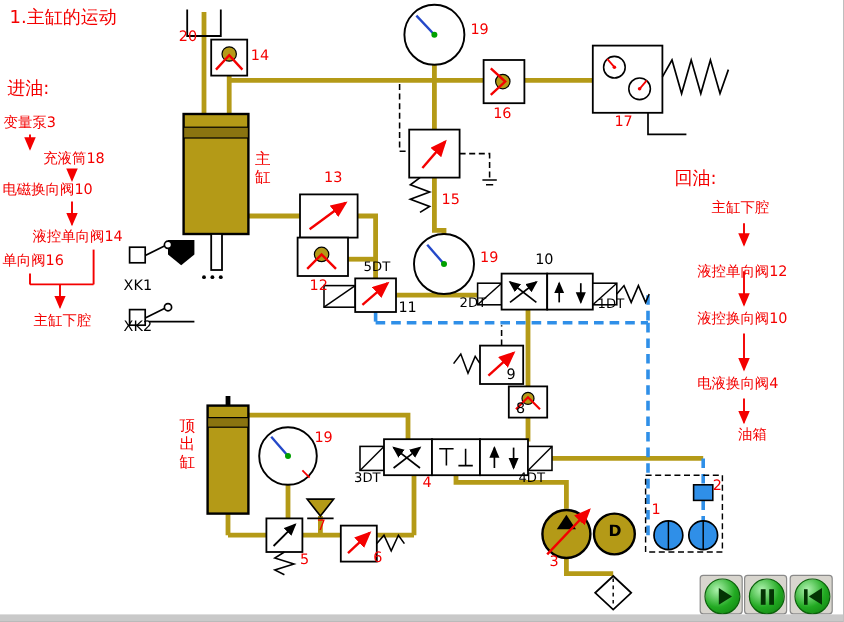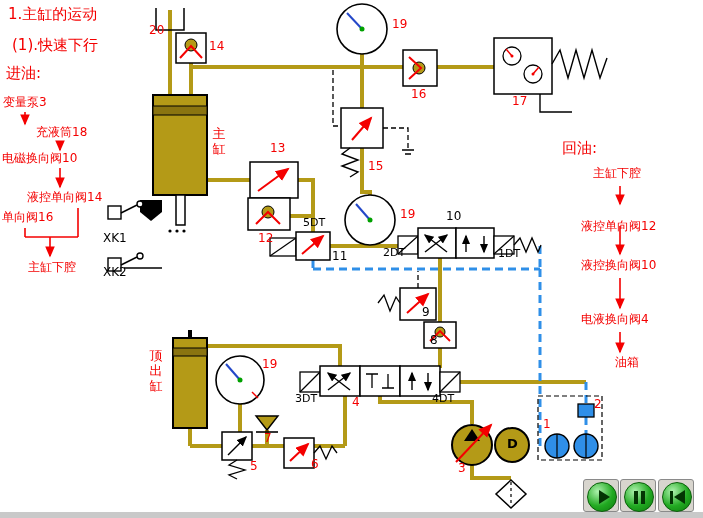--- a/index.html
+++ b/index.html
@@ -278,21 +278,20 @@
 
     <g stroke="#f40000" stroke-width="1.6" fill="none">
       <path d="M620,186 V204" marker-end="url(#ar)"></path>
       <path d="M620,226 V254" marker-end="url(#ar)"></path>
       <path d="M620,278 V308" marker-end="url(#ar)"></path>
       <path d="M620,332 V352" marker-end="url(#ar)"></path>
     </g>
   </svg>
 
   <span class="lbl red t15" style="left:8px;top:6px">1.主缸的运动</span>
-  <span class="lbl red t15" style="left:12px;top:37px">(1).快速下行</span>
   <span class="lbl red t15" style="left:6px;top:65px">进油:</span>
 
   <span class="lbl red t12" style="left:3px;top:96px">变量泵3</span>
   <span class="lbl red t12" style="left:36px;top:126px">充液筒18</span>
   <span class="lbl red t12" style="left:2px;top:152px">电磁换向阀10</span>
   <span class="lbl red t12" style="left:27px;top:191px">液控单向阀14</span>
   <span class="lbl red t12" style="left:2px;top:211px">单向阀16</span>
   <span class="lbl red t12" style="left:28px;top:261px">主缸下腔</span>
 
   <span class="lbl red t15" style="left:562px;top:140px">回油:</span>

